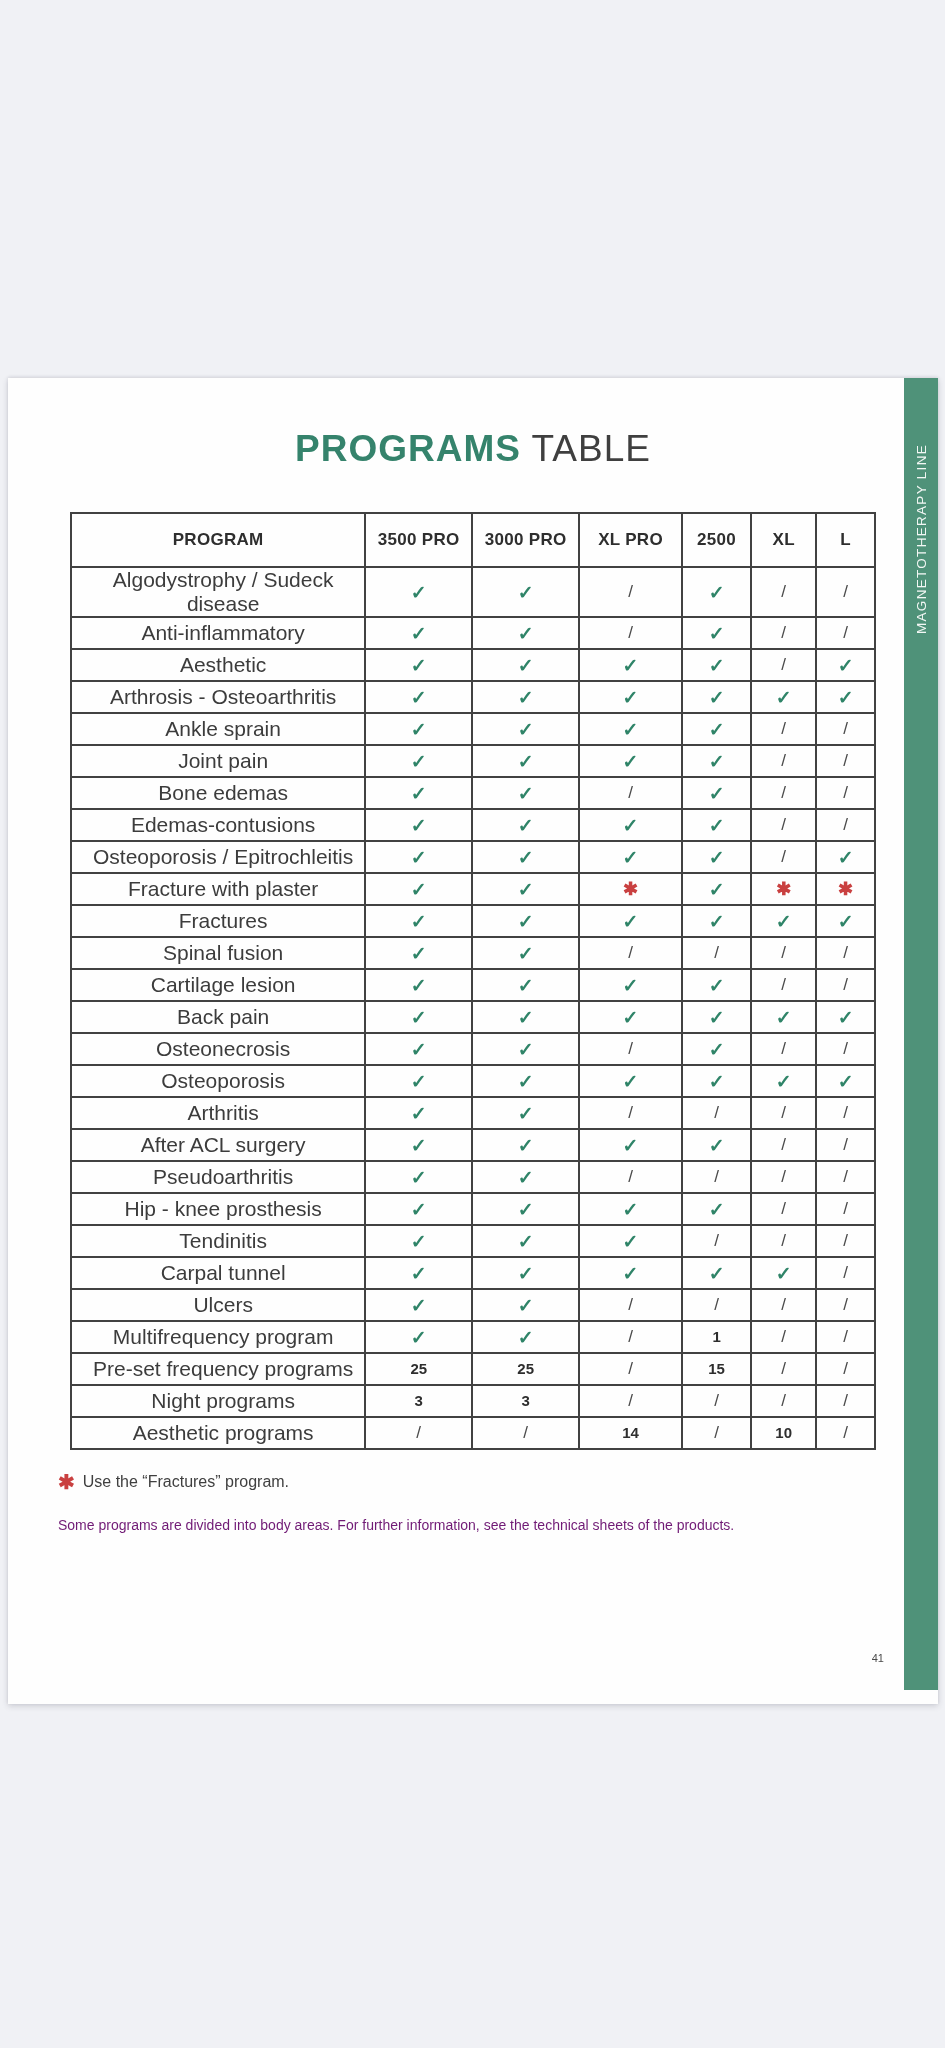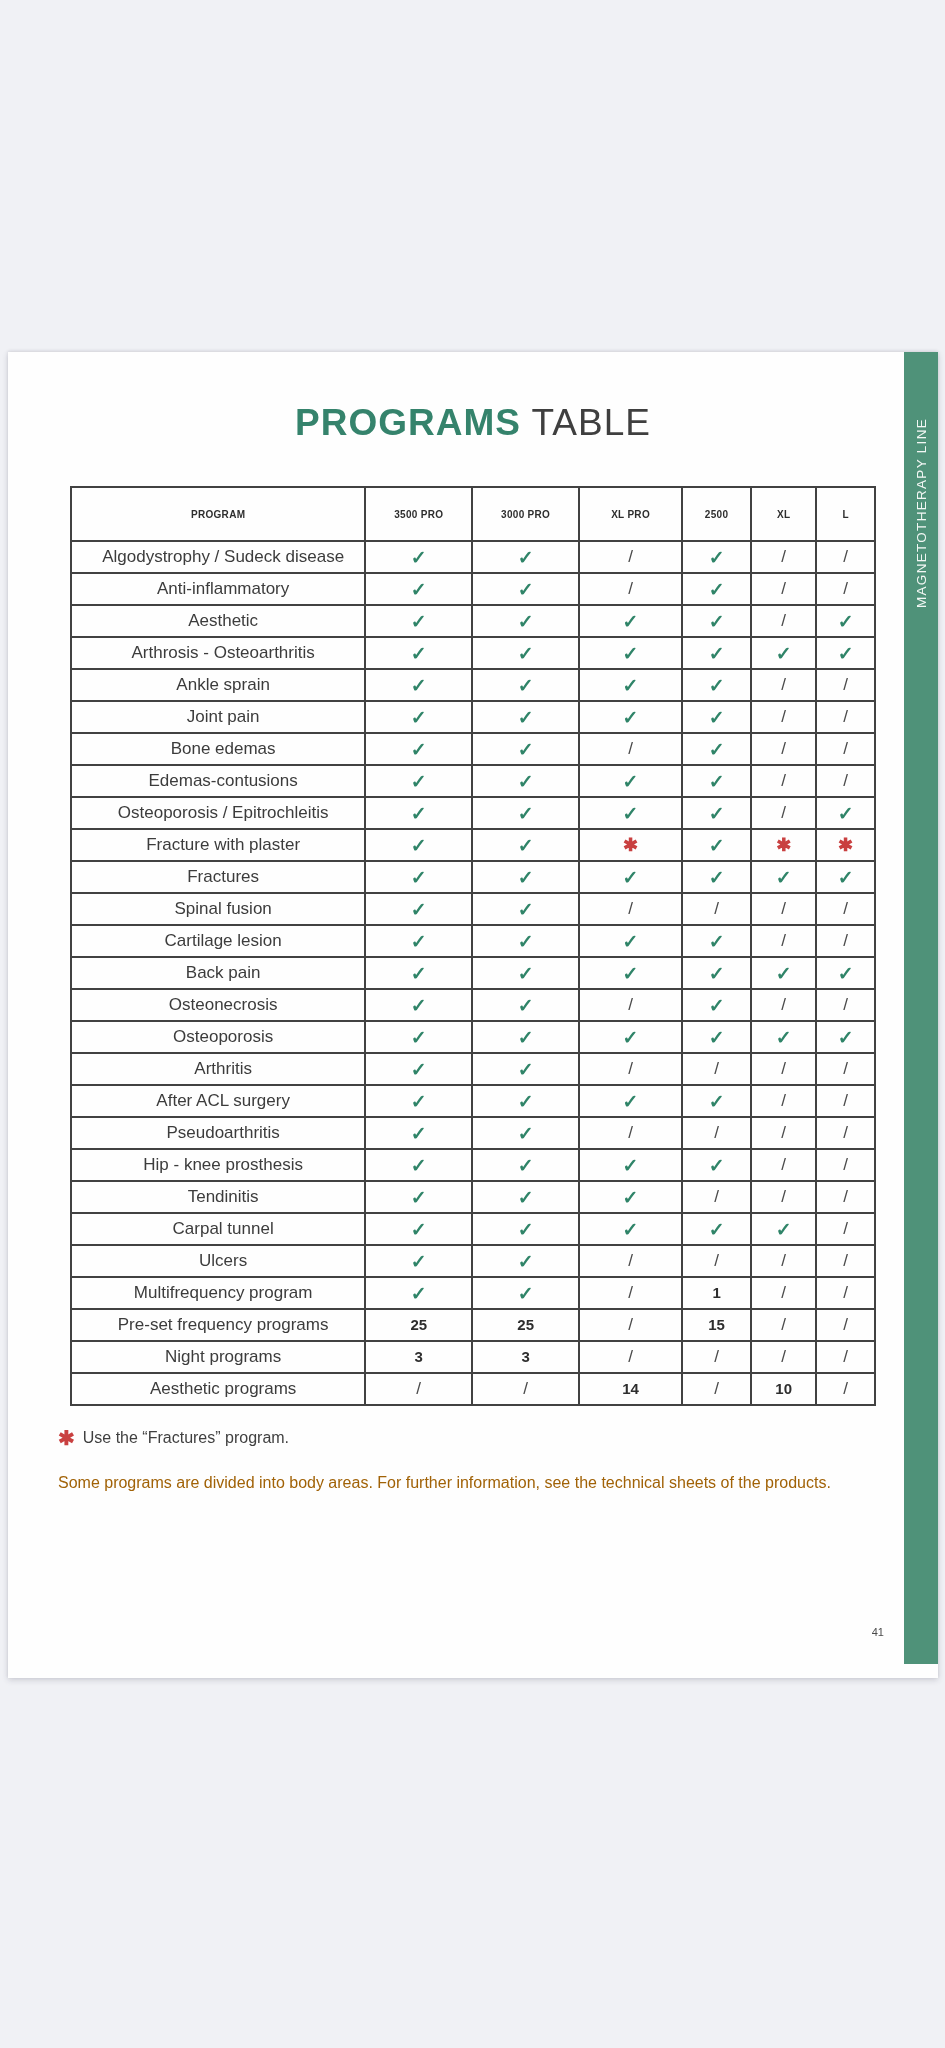--- a/index.html
+++ b/index.html
@@ -5,21 +5,21 @@
   * { margin: 0; padding: 0; box-sizing: border-box; }
   html, body { width: 945px; height: 2048px; }
   body {
     background: #f0f1f5;
     font-family: "Liberation Sans", sans-serif;
     position: relative;
     overflow: hidden;
   }
   .sheet {
     position: absolute;
-    left: 8px; top: 352px;
+    left: 8px; top: 378px;
     width: 930px; height: 1326px;
     background: #fefefe;
     box-shadow: 0 2px 6px rgba(40,40,60,0.18), 0 -1px 3px rgba(40,40,60,0.10);
   }
   
   .side-banner {
     position: absolute;
     top: 0; right: 0;
     width: 34px;
     height: calc(100% - 14px);
@@ -57,30 +57,30 @@
     border-collapse: collapse;
     table-layout: fixed;
   }
   table.programs th, table.programs td {
     border: 2px solid #414141;
     text-align: center;
     vertical-align: middle;
   }
   table.programs th {
     height: 54px;
-    font-size: 10px;
+    font-size: 17px;
     letter-spacing: 0.3px;
     color: #2e2e2e;
     font-weight: 700;
   }
   table.programs td { height: 32px; }
   td.program-name {
     text-align: left;
     padding-left: 10px;
-    font-size: 17px;
+    font-size: 21px;
     color: #3c3c3c;
   }
   col.c-program { width: 36.6%; }
   col.c-3500 { width: 13.3%; }
   col.c-3000 { width: 13.3%; }
   col.c-xlpro { width: 12.8%; }
   col.c-2500 { width: 8.6%; }
   col.c-xl   { width: 8.1%; }
   col.c-l    { width: 7.3%; }
   .check { color: #2f8468; font-weight: 700; font-size: 19px; }
@@ -92,23 +92,23 @@
     font-size: 16px;
     color: #3f3f3f;
     display: flex;
     align-items: center;
     gap: 8px;
   }
   .footnote-star .star { font-size: 20px; }
   .footnote-body {
     margin: 22px 0 0 50px;
     width: 830px;
-    font-size: 16px;
+    font-size: 14px;
     line-height: 1.4;
-    color: #a16207;
+    color: #701a75;
   }
   .page-number {
     position: absolute;
     right: 54px; bottom: 40px;
     font-size: 11px;
     color: #4a4a4a;
   }
 </style>
 </head>
 <body>

